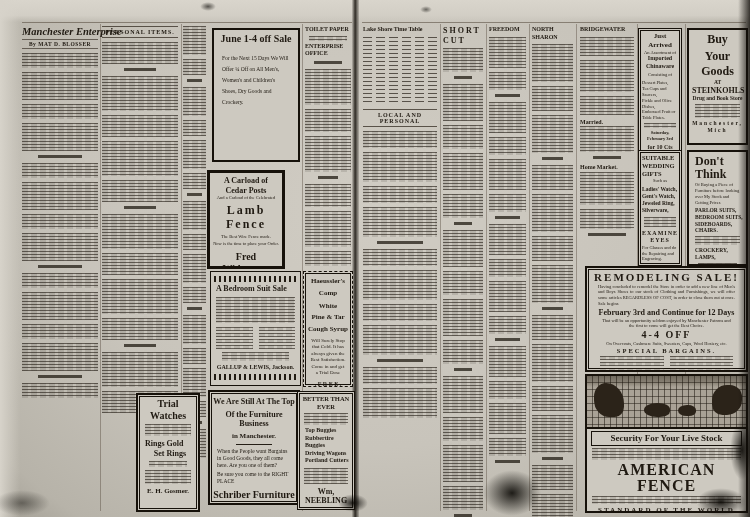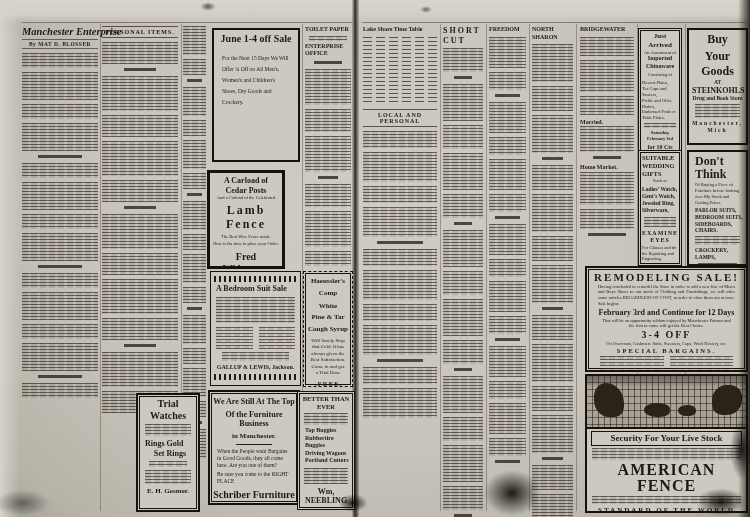--- a/index.html
+++ b/index.html
@@ -420,21 +420,21 @@
     <div class="t-sm" style="font-size:5.5px;padding-left:3px;">LAMPS,</div>
     <div class="gk" style="height:6px;margin:2px 6px;"></div>
 
   </div>
 
   <div class="ad" style="left:585px;top:266px;width:163px;height:106px;box-shadow:inset 0 0 0 1px #cdc9c0, inset 0 0 0 2px #16110a;">
     <div class="c t-lg sp" style="font-size:11px;">REMODELING  SALE!</div>
     <div class="t-tiny" style="font-size:4.5px;padding:0 8px;text-align:justify;">Having concluded to remodel the Store in order to add a new line of Men's and Boys Shoes to our stock of Clothing and Furnishings, we will offer some articles REGARDLESS OF COST, in order to close them out at once.  Sale begins</div>
     <div class="c t-md" style="margin-top:1px;">February 3rd and Continue for 12 Days</div>
     <div class="t-tiny" style="font-size:4.5px;padding:0 12px;text-align:center;">That will be an opportunity seldom enjoyed by Manchester Patrons and the first to come will get the Best Choice.</div>
-    <div class="c t-lg sp">3-4  OFF</div>
+    <div class="c t-lg sp">4-4  OFF</div>
     <div class="c t-tiny" style="font-size:4.5px;">On Overcoats, Cashmere Suits, Sweaters, Caps, Wool Hosiery, etc.</div>
     <div class="c t-sm sp" style="font-size:6.5px;">SPECIAL  BARGAINS.</div>
     <div class="pricegrid" style="margin:1px 10px;">
       <div class="gk"></div>
         <div class="gk"></div>
         <div class="gk"></div>
         <div class="gk"></div>
       <div class="gk"></div>
         <div class="gk"></div>
     </div>

